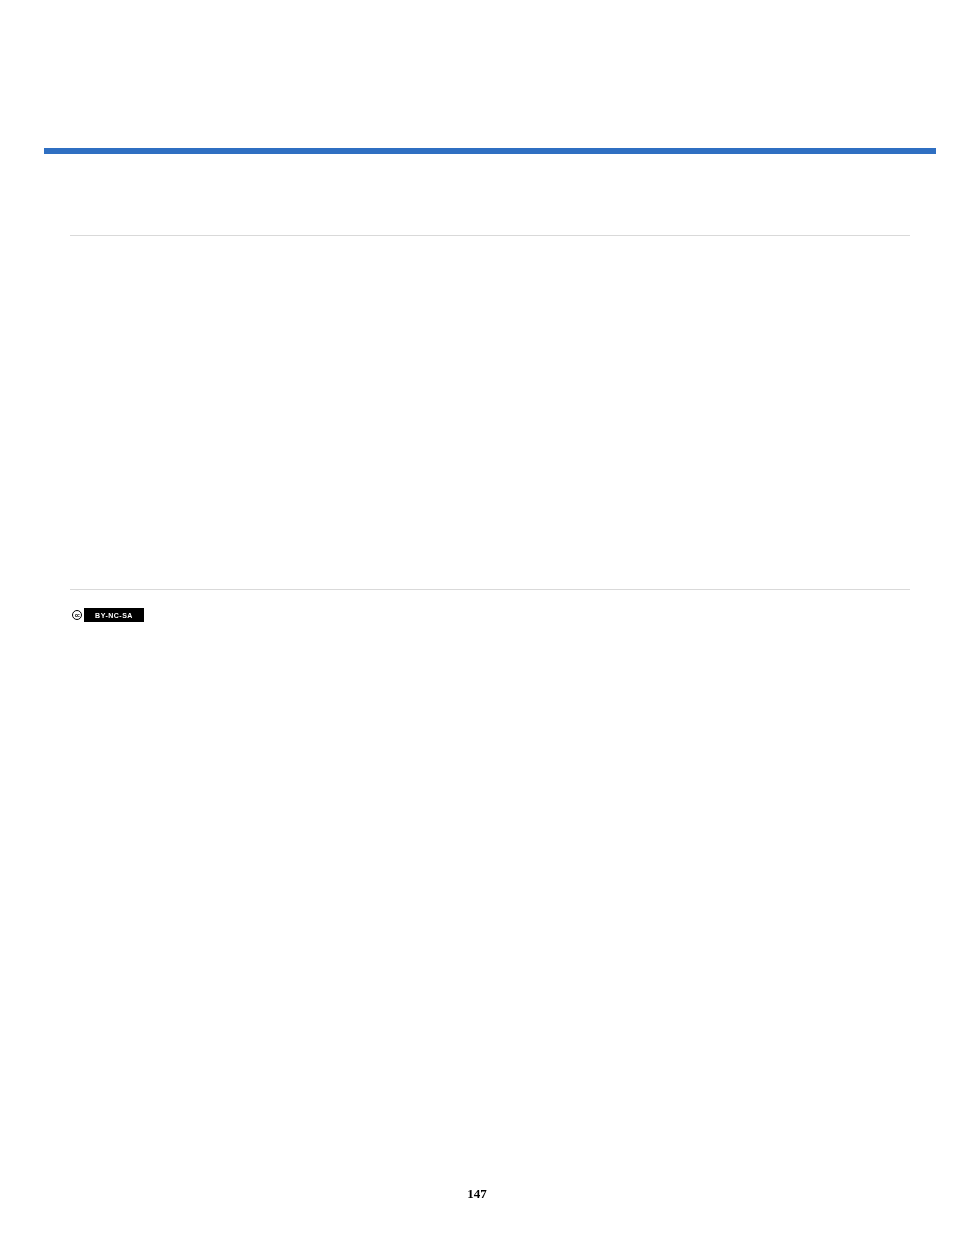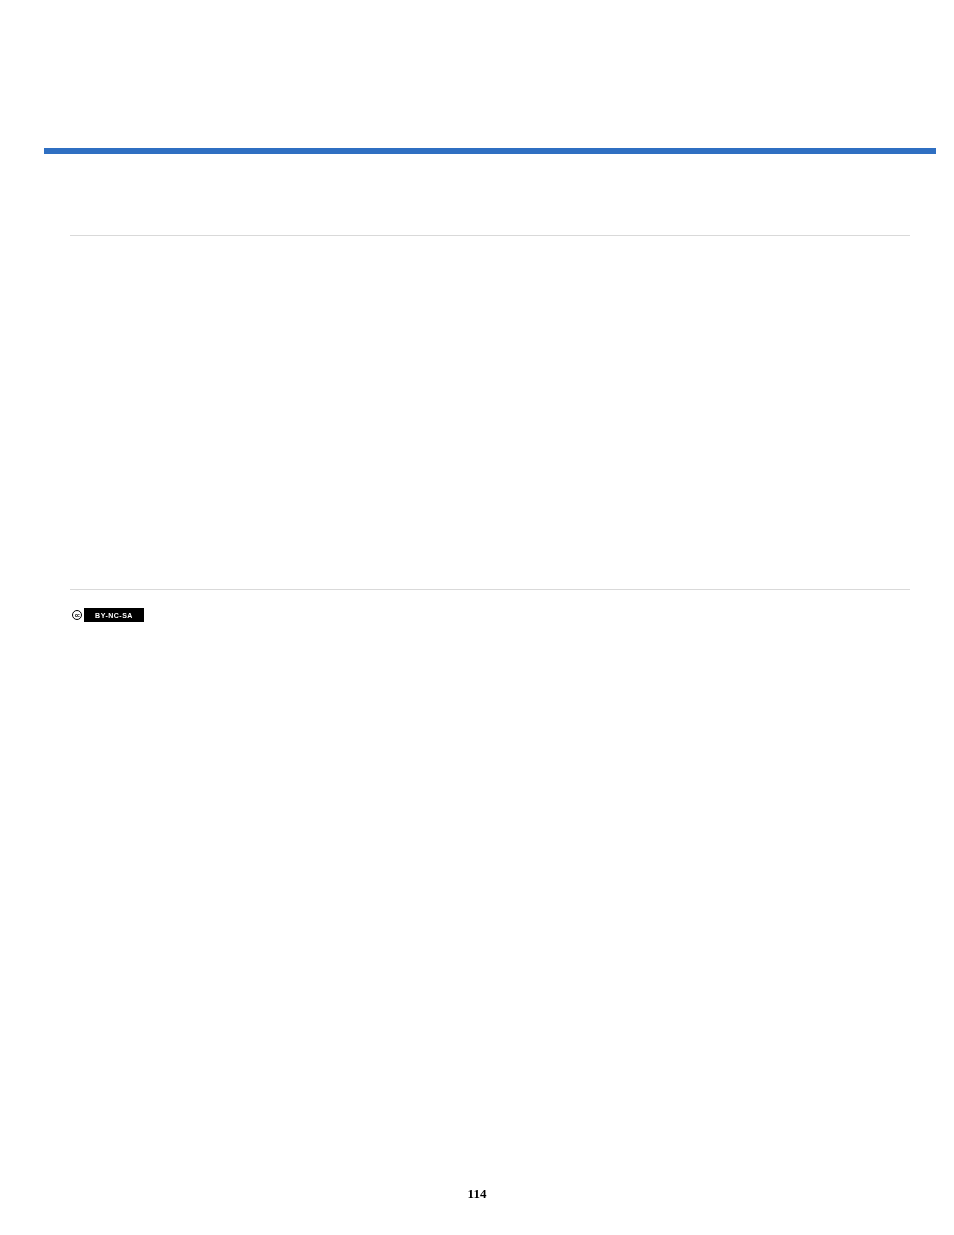--- a/index.html
+++ b/index.html
@@ -100,13 +100,13 @@
 
 <div class="cc-badge">
   <div class="circle-part">
     <div class="ring">
         <span class="cc-inner">cc</span>
       </div>
   </div>
   <div class="text-part">BY-NC-SA</div>
 </div>
 
-<div class="page-number">114</div>
+<div class="page-number">147</div>
 
 </body></html>

